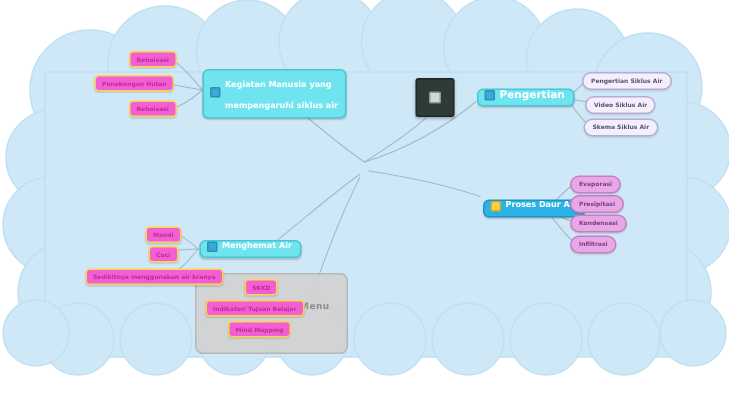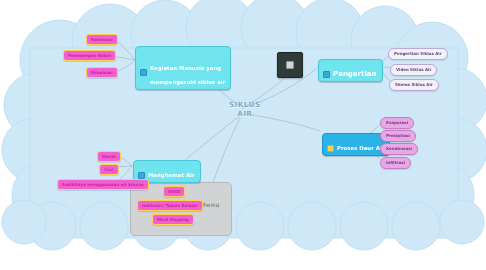--- a/index.html
+++ b/index.html
@@ -17,21 +17,21 @@
   
   .central{
     color:#7fa8bd;font-size:7px;font-weight:bold;letter-spacing:.6px;
     text-align:center;line-height:9px;text-shadow:0 1px 0 #eaf5fc;
   }
 
   
   .cyan{
     background:#6fe3ee;border:1px solid #49c6d6;border-radius:4px;
     color:#ffffff;font-size:5.4px;font-weight:bold;line-height:7px;
-    padding:11px 5px 3px 4px;
+    padding:0 5px 3px 4px;
     box-shadow:0 1px 1px rgba(0,0,0,.18);
     display:flex;align-items:center;gap:3px;
   }
   .cyan .ico{
     width:5px;height:5px;background:#3aa9d6;border:1px solid #2a8fbb;
     display:inline-block;flex:0 0 auto;border-radius:1px;
   }
   .cyan .txt{display:inline-block;white-space:pre-line;}
 
   
@@ -143,24 +143,20 @@
       <path d="M190,206 C186,200 182,195 176,192"></path>
       <path d="M190,206 L172,206"></path>
       <path d="M190,206 C186,212 182,216 176,219"></path>
       <path d="M198,206 L228,206"></path>
     </g>
   </svg>
 
   <div class="group" style="left:130px;top:182px;width:100px;height:52px;"></div>
   <div class="menu-label" style="left:200px;top:201px;">Menu</div>
 
-  <div class="node central" style="left:228px;top:101px;width:34px;">
-    <div>SIKLUS</div>
-    <div>AIR</div>
-  </div>
 
   <div class="node dark" style="left:277px;top:52px;">
     <span class="glyph"></span>
   </div>
 
   <div class="node cyan" style="left:135px;top:46px;">
     <span class="ico"></span>
     <span class="txt">
       <span>Kegiatan Manusia yang</span><br>
       <span>mempengaruhi siklus air</span>

